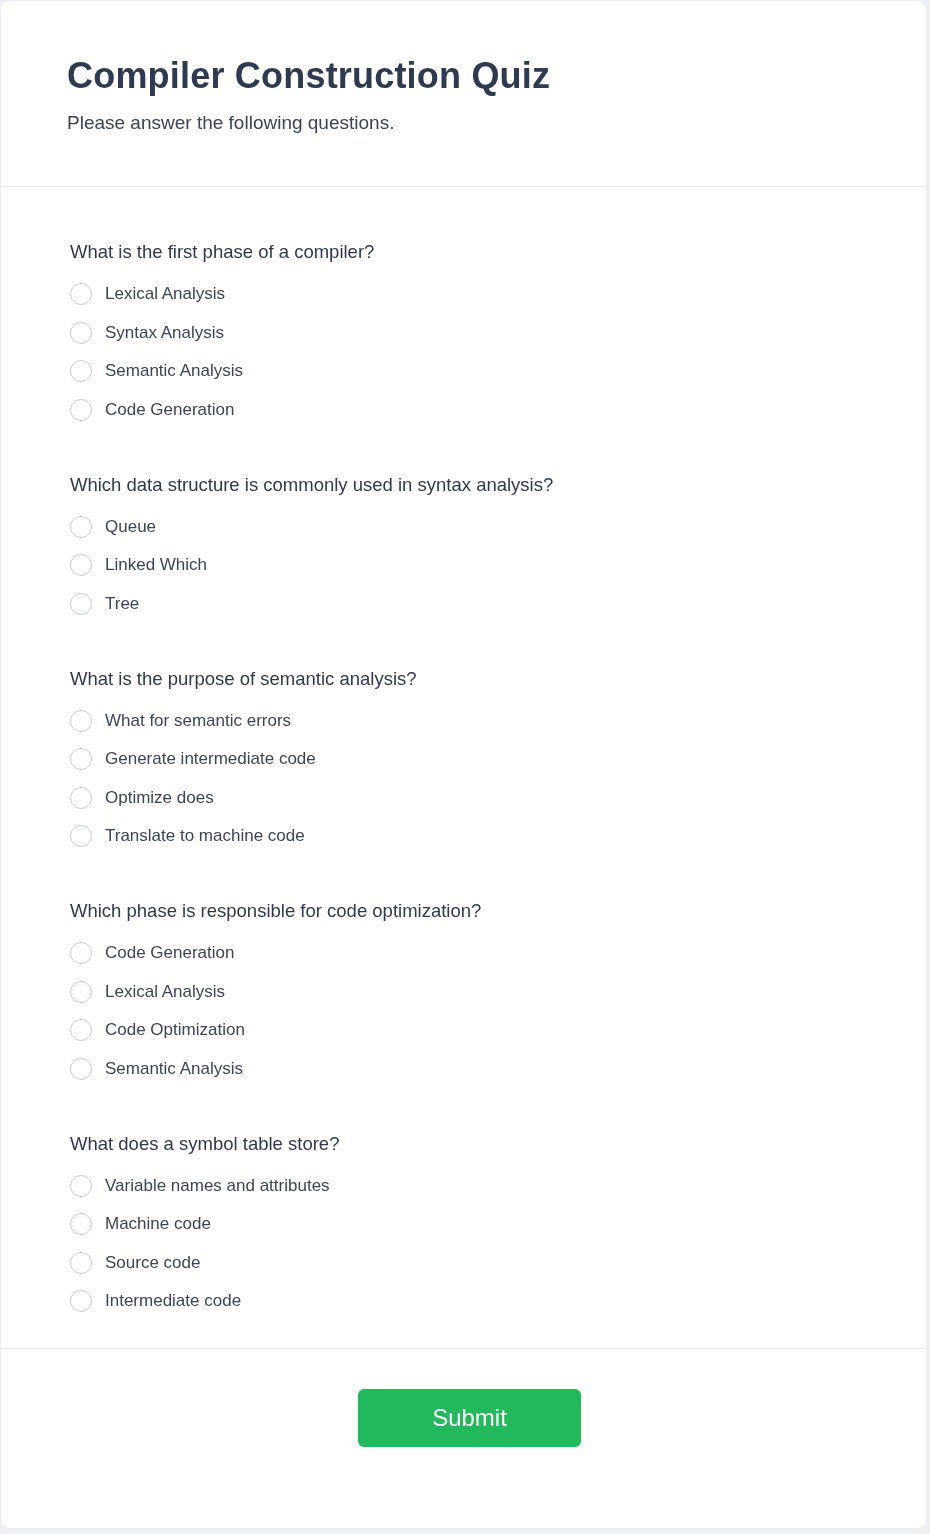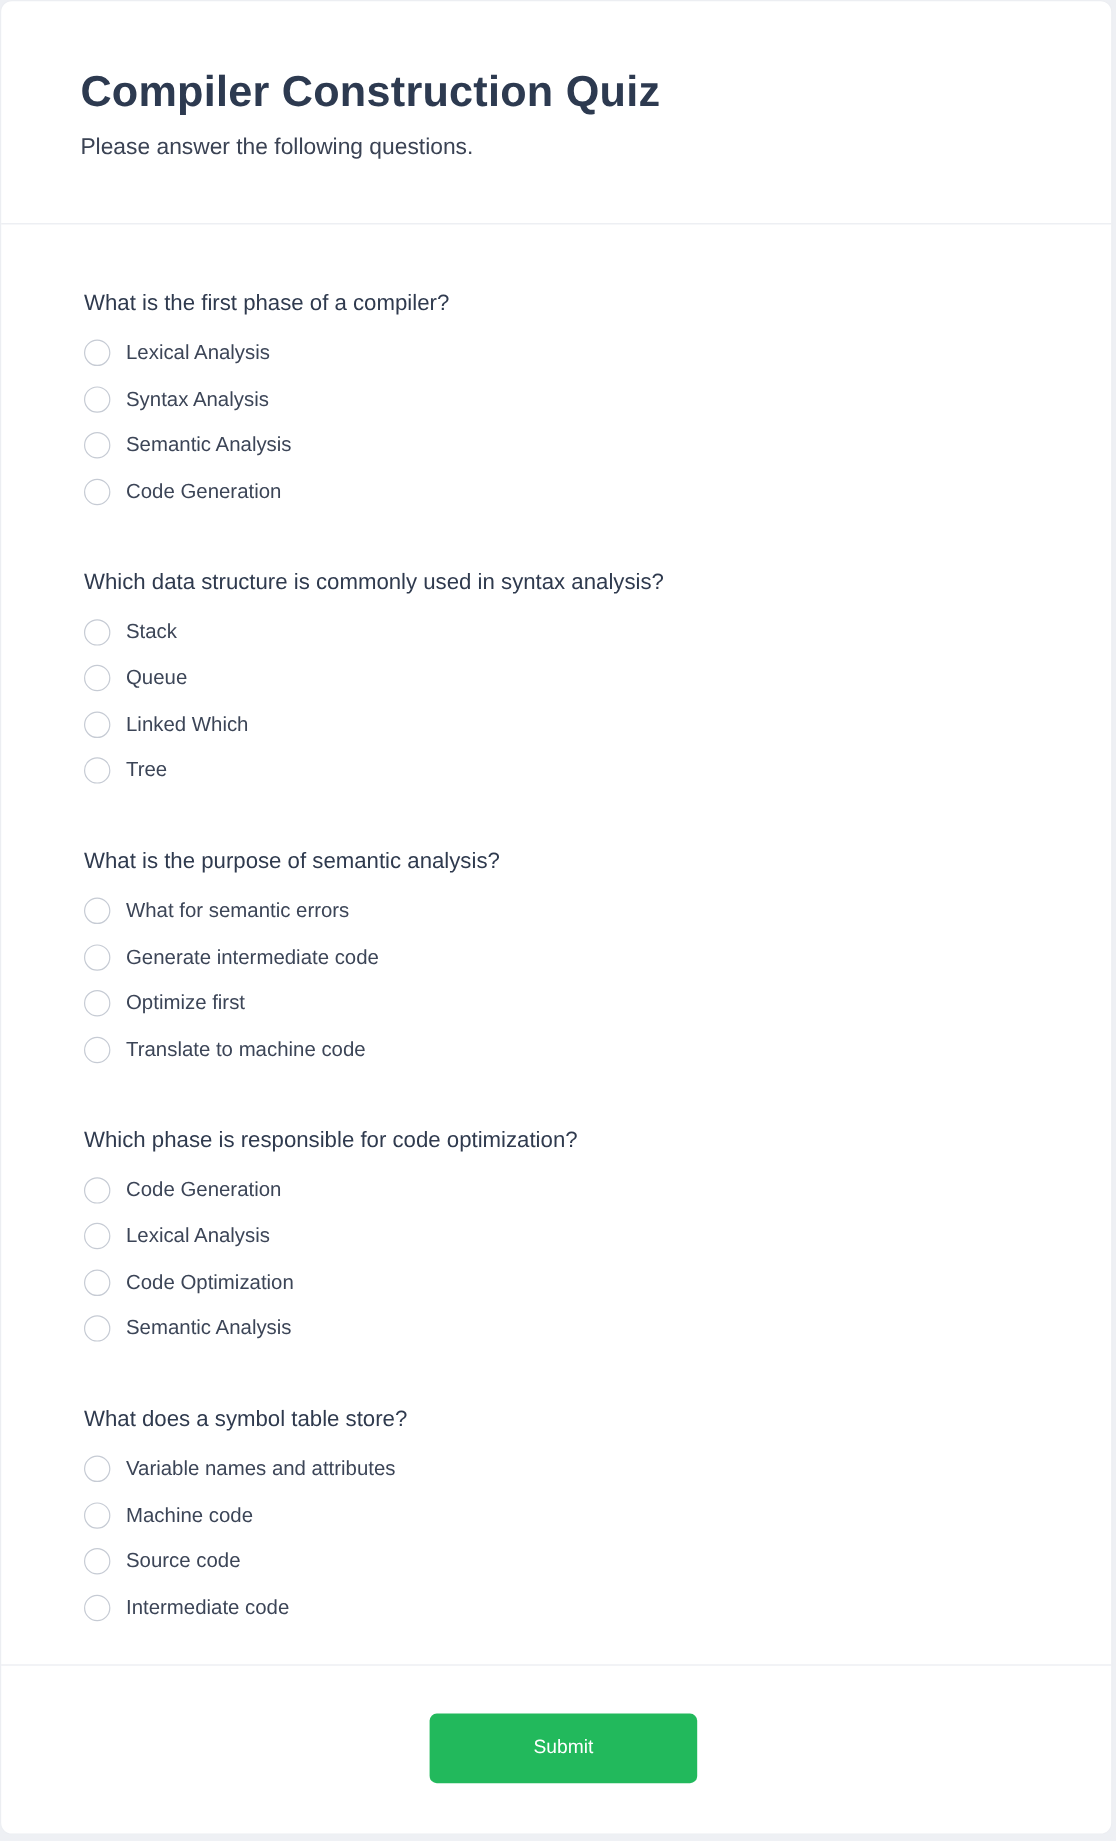--- a/index.html
+++ b/index.html
@@ -72,21 +72,21 @@
     display: flex;
     justify-content: center;
   }
   .submit-button {
     width: 223px; height: 58px;
     margin-left: 12px;
     border: none;
     border-radius: 6px;
     background: #22b95c;
     color: #ffffff;
-    font-size: 16px;
+    font-size: 24px;
     font-weight: 500;
     font-family: "Liberation Sans", "DejaVu Sans", sans-serif;
     cursor: pointer;
   }
 </style>
 </head>
 <body>
 
 <div class="viewport">
   <div class="card">
@@ -120,24 +120,20 @@
             <span class="option-label">Code Generation</span>
           </div>
         </div>
       </div>
 
       <div class="question">
         <div class="question-title">Which data structure is commonly used in syntax analysis?</div>
         <div class="options">
           <div class="option">
             <span class="radio-circle"></span>
-            <span class="option-label">Stack</span>
-          </div>
-          <div class="option">
-            <span class="radio-circle"></span>
             <span class="option-label">Queue</span>
           </div>
           <div class="option">
             <span class="radio-circle"></span>
             <span class="option-label">Linked Which</span>
           </div>
           <div class="option">
             <span class="radio-circle"></span>
             <span class="option-label">Tree</span>
           </div>
@@ -150,21 +146,21 @@
           <div class="option">
             <span class="radio-circle"></span>
             <span class="option-label">What for semantic errors</span>
           </div>
           <div class="option">
             <span class="radio-circle"></span>
             <span class="option-label">Generate intermediate code</span>
           </div>
           <div class="option">
             <span class="radio-circle"></span>
-            <span class="option-label">Optimize first</span>
+            <span class="option-label">Optimize does</span>
           </div>
           <div class="option">
             <span class="radio-circle"></span>
             <span class="option-label">Translate to machine code</span>
           </div>
         </div>
       </div>
 
       <div class="question">
         <div class="question-title">Which phase is responsible for code optimization?</div>

